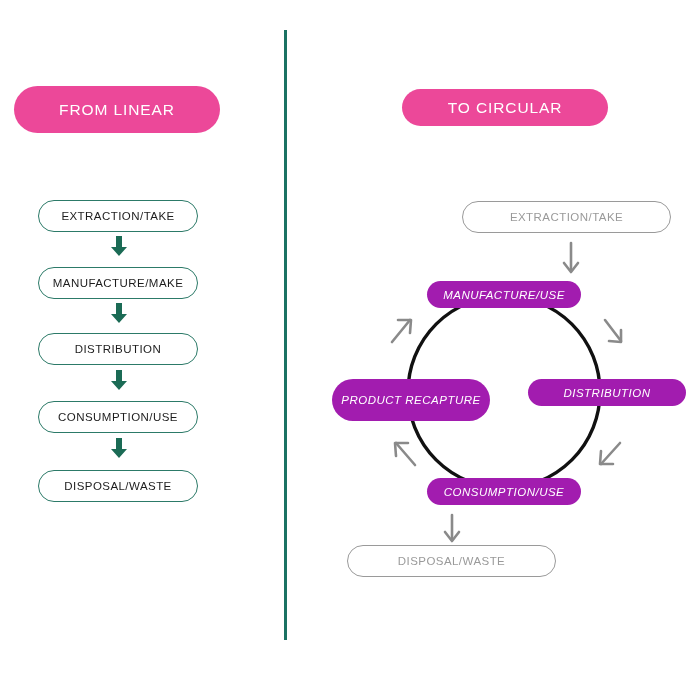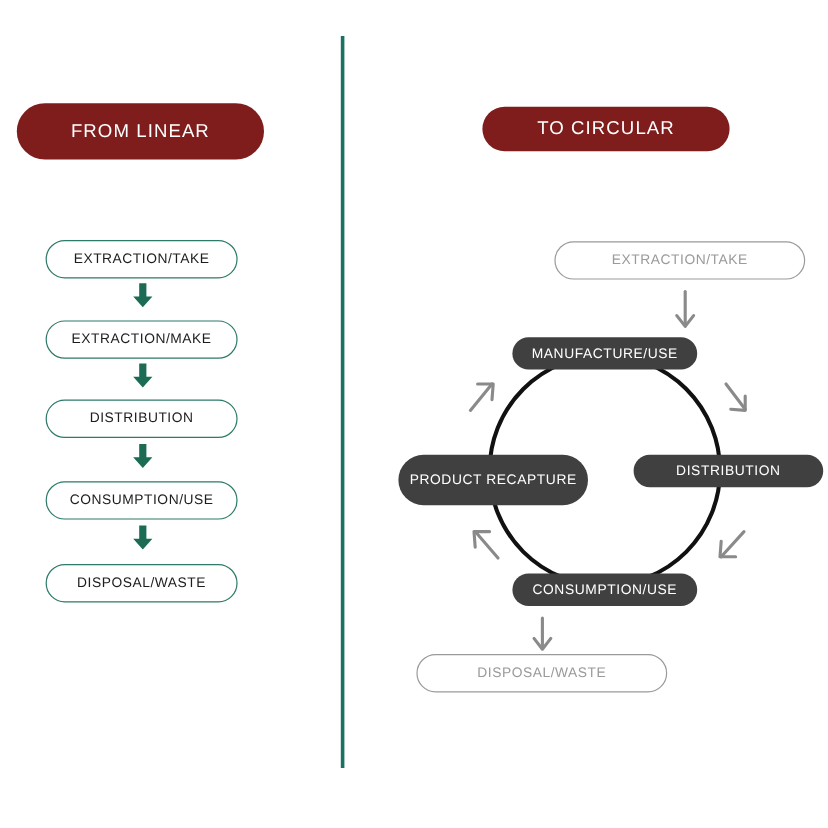--- a/index.html
+++ b/index.html
@@ -30,21 +30,21 @@
     left: 284px;
     top: 30px;
     width: 3px;
     height: 610px;
     background: #1b7263;
   }
 
   
   .header-pill {
     position: absolute;
-    background: #7f1d1d;
+    background: #ec4899;
     border-radius: 999px;
     display: flex;
     align-items: center;
     justify-content: center;
     color: #ffffff;
     font-size: 15.5px;
     letter-spacing: 0.9px;
     font-weight: 400;
   }
   #header-linear {
@@ -118,30 +118,31 @@
   #circular-disposal {
     left: 347px;
     top: 545px;
     width: 209px;
     height: 32px;
   }
 
   
   .stage-solid {
     position: absolute;
-    background: #404040;
+    background: #a21caf;
     border-radius: 999px;
     display: flex;
     align-items: center;
     justify-content: center;
     color: #ffffff;
     font-size: 11.5px;
     letter-spacing: 0.5px;
     box-sizing: border-box;
     z-index: 4;
+    font-style: italic;
   }
   #circular-manufacture {
     left: 427px;
     top: 281px;
     width: 154px;
     height: 27px;
   }
   #circular-distribution {
     left: 528px;
     top: 379px;
@@ -181,21 +182,21 @@
   <div class="divider"></div>
 
   <div class="header-pill" id="header-linear">FROM LINEAR</div>
 
   <div class="stage-outline" id="linear-stage-0">EXTRACTION/TAKE</div>
 
   <svg class="arrow-solid" id="linear-arrow-0" viewBox="0 0 22 22">
     <path d="M8 1 H14 V12 H19 L11 21 L3 12 H8 Z" fill="#1b6b55"></path>
   </svg>
 
-  <div class="stage-outline" id="linear-stage-1">EXTRACTION/MAKE</div>
+  <div class="stage-outline" id="linear-stage-1">MANUFACTURE/MAKE</div>
 
   <svg class="arrow-solid" id="linear-arrow-1" viewBox="0 0 22 22">
     <path d="M8 1 H14 V12 H19 L11 21 L3 12 H8 Z" fill="#1b6b55"></path>
   </svg>
 
   <div class="stage-outline" id="linear-stage-2">DISTRIBUTION</div>
 
   <svg class="arrow-solid" id="linear-arrow-2" viewBox="0 0 22 22">
     <path d="M8 1 H14 V12 H19 L11 21 L3 12 H8 Z" fill="#1b6b55"></path>
   </svg>

